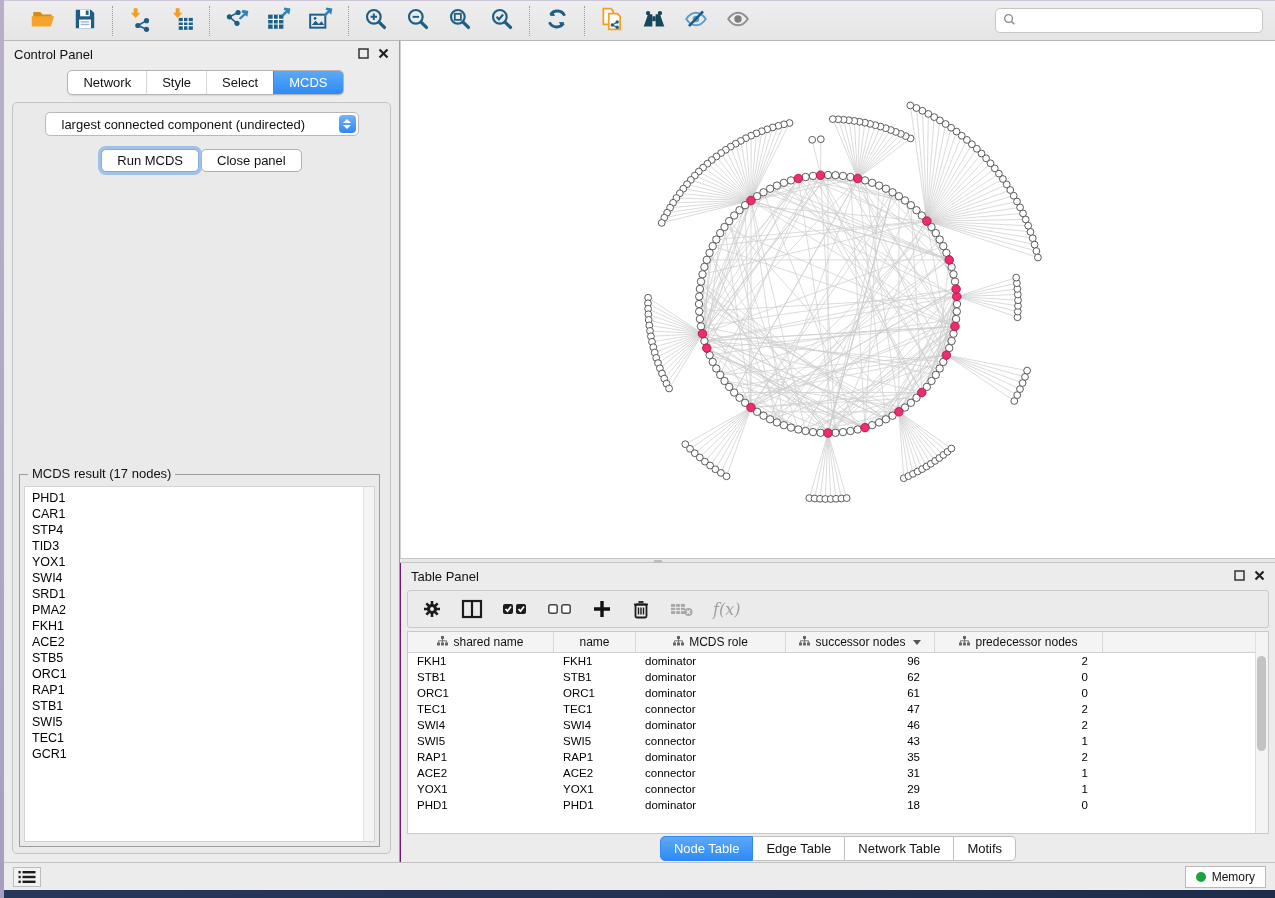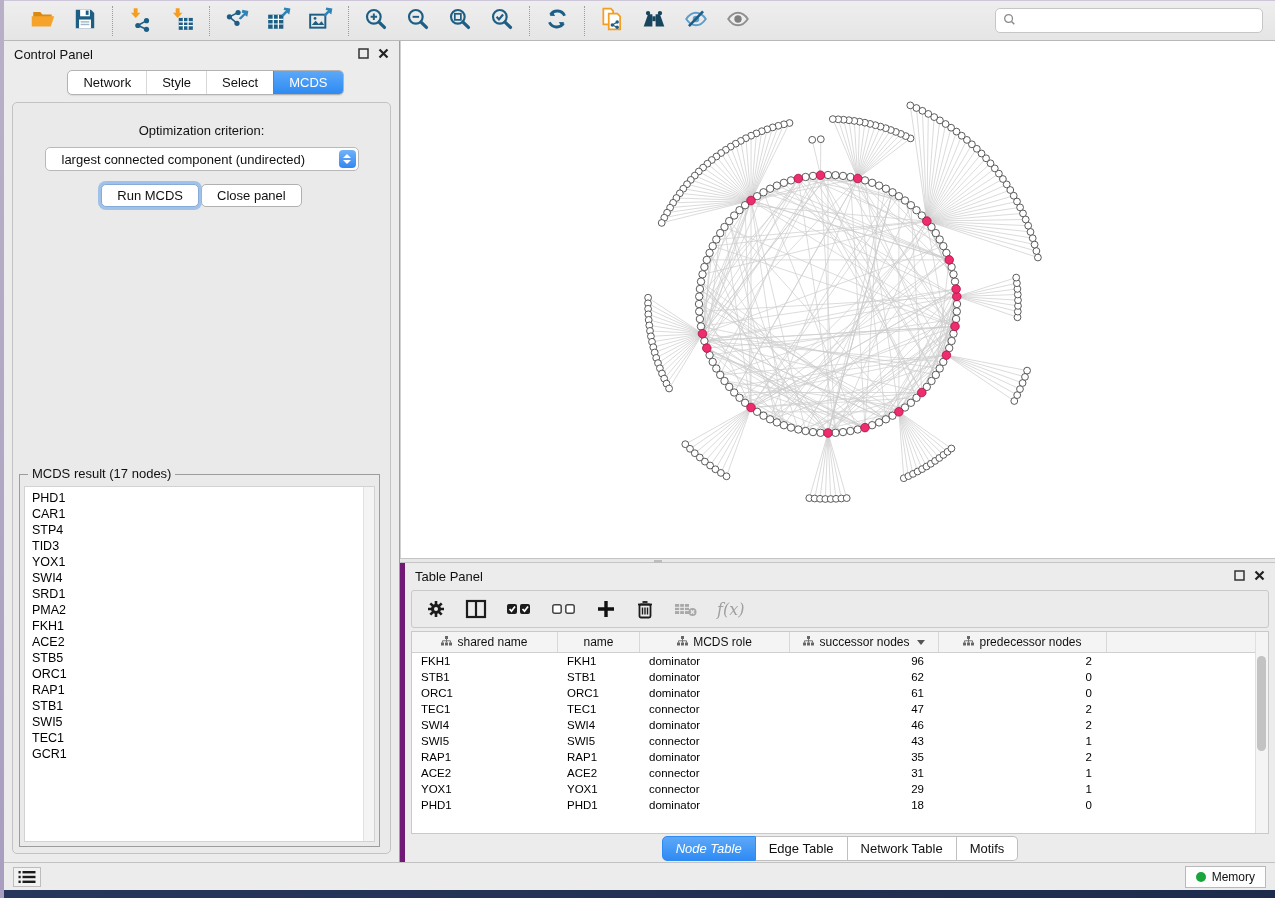--- a/index.html
+++ b/index.html
@@ -74,21 +74,21 @@
   .t-red { background:#ff5f57; } .t-yellow { background:#febc2e; } .t-green { background:#28c840; }
   .net-title { font-size:12.5px; color:#222; font-weight:bold; }
   .net-canvas { flex:1; background:#fff; min-height:0; }
   .net-canvas svg { display:block; width:100%; height:100%; }
   .h-splitter { flex:0 0 5px; background:#e8e8e8; border-top:1px solid #c4c4c4;
     border-bottom:1px solid #c4c4c4; position:relative; }
   .h-splitter i { position:absolute; left:29%; top:1px; width:8px; height:3px; background:#bdbdbd; }
 
   
   .table-panel { flex:1; display:flex; flex-direction:column; background:#ececec; min-height:0;
-    border-left:5px solid #701a75; }
+    border-left:1px solid #701a75; }
   .tp-toolbar { flex:0 0 38px; margin:1px 6px 3px; background:#ebebeb; border:1px solid #c9c9c9;
     border-radius:3px; display:flex; align-items:center; padding:0 14px; gap:19px; }
   .tp-toolbar .ticon { display:flex; align-items:center; justify-content:center; }
   .fx-label { font-family:"DejaVu Serif", serif; font-style:italic; font-size:16px; color:#a0a0a0; }
   .tp-table-wrap { flex:1; margin:0 6px; background:#fff; border:1px solid #c9c9c9;
     position:relative; overflow:hidden; min-height:0; }
   .thead { display:flex; height:21px; background:#f4f4f4; border-bottom:1px solid #cfcfcf; }
   .th { display:flex; align-items:center; justify-content:center; gap:5px;
     border-right:1px solid #d8d8d8; font-size:12px; color:#111; }
   .th .chev { width:0; height:0; border-left:4px solid transparent; border-right:4px solid transparent;
@@ -97,21 +97,21 @@
   .td { overflow:hidden; white-space:nowrap; }
   .td.left { padding-left:9px; text-align:left; }
   .td.right { padding-right:15px; text-align:right; }
   .tbl-scroll { position:absolute; right:0; top:0; bottom:0; width:13px; background:#f4f4f4;
     border-left:1px solid #e0e0e0; }
   .tbl-thumb { position:absolute; right:2px; top:24px; width:9px; height:95px;
     background:#c3c3c3; border-radius:5px; }
   .tp-tabs { flex:0 0 28px; display:flex; align-items:center; justify-content:center; }
   .tp-tab { font-size:13px; padding:4px 13px; background:#fff; border:1px solid #bfbfbf;
     border-left:none; color:#111; cursor:default; }
-  .tp-tab:first-child { border-left:1px solid #bfbfbf; border-radius:5px 0 0 5px;font-style:italic; }
+  .tp-tab:first-child { border-left:1px solid #bfbfbf; border-radius:5px 0 0 5px; }
   .tp-tab:last-child { border-radius:0 5px 5px 0; }
   .tp-tab.active { background:linear-gradient(#5da8f8,#2e8bf3); color:#fff; border-color:#2e8bf3; }
 
   
   .status-bar { flex:0 0 28px; background:#ececec; border-top:1px solid #c2c2c2;
     display:flex; align-items:center; padding:0 9px; }
   .list-btn { width:28px; height:20px; background:#f2f2f2; border:1px solid #bdbdbd;
     display:flex; align-items:center; justify-content:center; }
   .memory-btn { margin-left:auto; display:flex; align-items:center; gap:6px; background:#fdfdfd;
     border:1px solid #b9b9b9; padding:3px 10px; font-size:12px; color:#111; }
@@ -290,21 +290,20 @@
       </div>
       <div class="cp-tabs">
         <div class="seg-control" id="ctrl-tabs">
             <div class="seg">Network</div>
             <div class="seg">Style</div>
             <div class="seg">Select</div>
             <div class="seg active">MCDS</div>
           </div>
       </div>
       <div class="cp-content">
-        <div class="criterion-label">Optimization criterion:</div>
         <div class="select-row">
           <div class="mac-select">
             <span class="sel-text">largest connected component (undirected)</span>
             <span class="stepper">
                 <i class="up"></i>
                 <i class="dn"></i>
               </span>
           </div>
         </div>
         <div class="btn-row">

